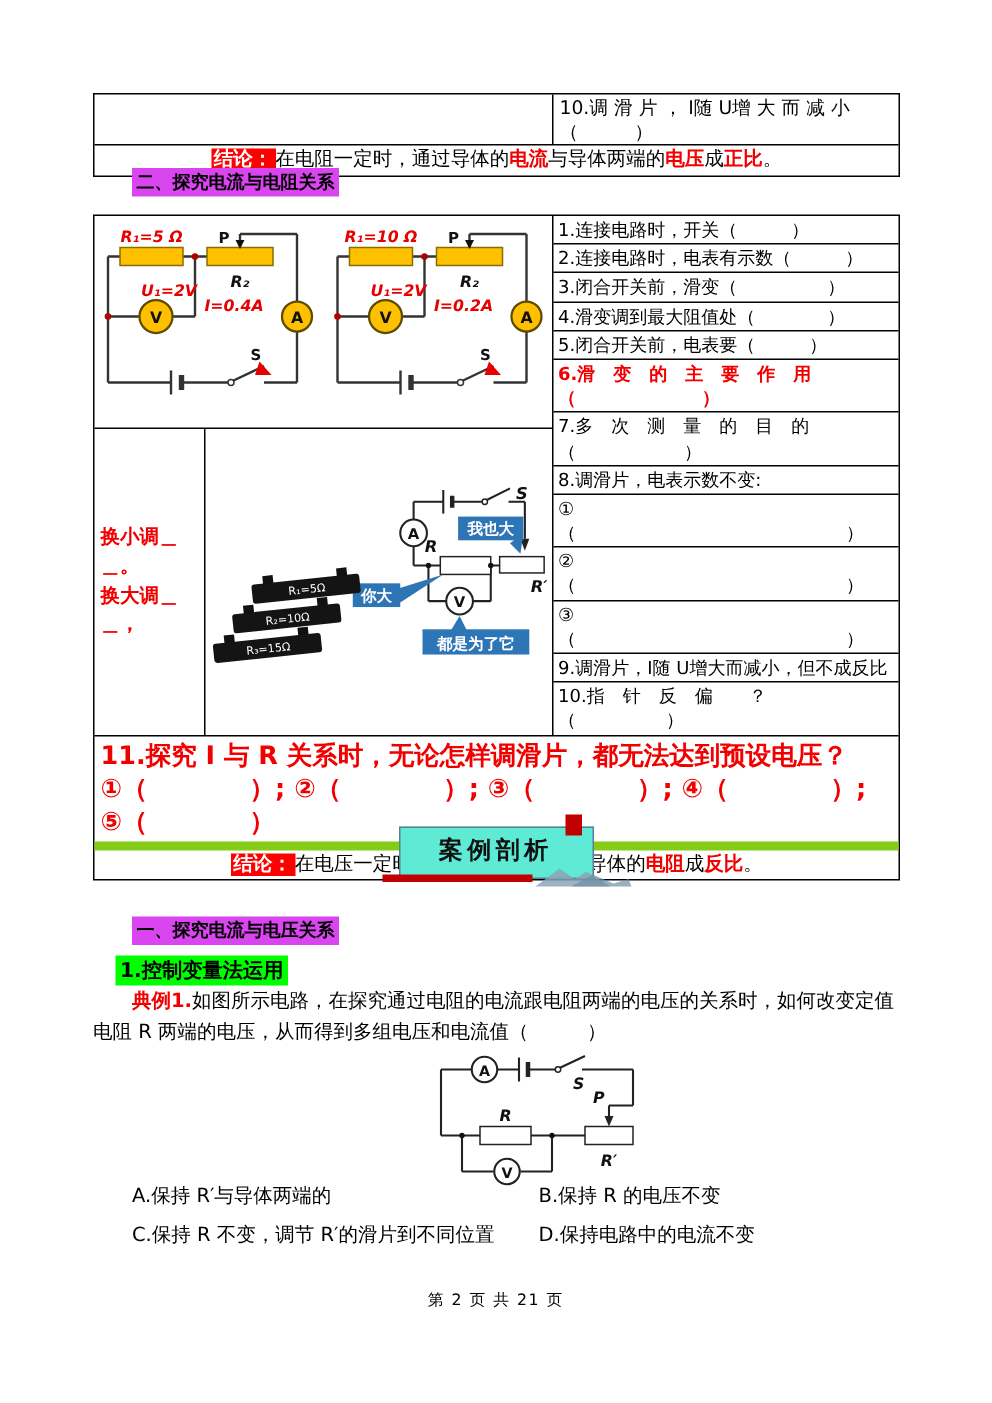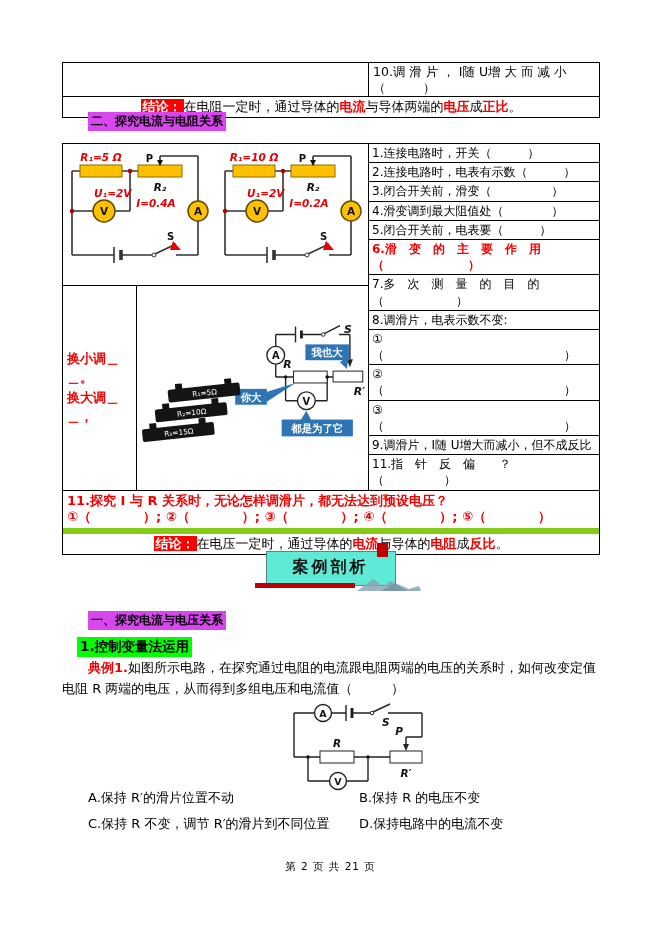--- a/index.html
+++ b/index.html
@@ -20,21 +20,21 @@
   .t2-main{display:flex;align-items:stretch;}
   .t2-left{width:305px;border-right:1px solid #000;display:flex;flex-direction:column;}
   .circuits{height:141px;border-bottom:1px solid #000;display:flex;align-items:center;justify-content:space-between;padding:0 1px;}
   .t2-bottom{flex:1;display:flex;}
   .swap-cell{width:72px;border-right:1px solid #000;display:flex;flex-direction:column;justify-content:center;
              padding-left:4px;font-size:13px;line-height:1.5;}
   .cartoon{flex:1;display:flex;align-items:flex-start;justify-content:center;padding-top:4px;}
   .t2-right{flex:1;display:flex;flex-direction:column;}
   .ritem{border-bottom:1px solid #000;padding:1px 3px;line-height:1.35;}
   .ritem:last-child{border-bottom:none;}
-  .item11{border-top:1px solid #000;padding:2px 4px;font-size:13px;line-height:1.3;}
+  .item11{border-top:1px solid #000;padding:2px 4px;font-size:17px;line-height:1.3;}
   .t2-concl{border-top:6px solid #84cc16;text-align:center;padding:2px 2px;font-size:13px;line-height:1.2;}
   
   .banner-wrap{position:absolute;left:50%;top:551px;transform:translateX(-50%);}
   .banner-box{position:relative;border:1px solid #5b7f95;background:#5eead4;padding:5px 26px 7px 26px;
               font-size:16px;font-weight:bold;letter-spacing:3px;color:#111;}
   .banner-sq{position:absolute;top:-9px;right:7px;width:11px;height:14px;background:#c00000;}
   .banner-bar{position:absolute;bottom:-3px;left:-12px;width:100px;height:5px;background:#c00000;}
   .banner-mtn{position:absolute;bottom:-8px;right:-26px;}
   
   .h2pos{position:absolute;left:88px;top:112px;}
@@ -228,21 +228,21 @@
           <div>（　　　　　　　　　　　　　　　）</div>
         </div>
         <div class="ritem">
           <div>③</div>
           <div>（　　　　　　　　　　　　　　　）</div>
         </div>
         <div class="ritem">
             <div>9.调滑片，I随 U增大而减小，但不成反比</div>
           </div>
         <div class="ritem">
-          <div>11.指　针　反　偏　　？</div>
+          <div>10.指　针　反　偏　　？</div>
           <div>（　　　　　）</div>
         </div>
       </div>
     </div>
 
     <div class="item11">
       <div class="red-b">11.探究 I 与 R 关系时，无论怎样调滑片，都无法达到预设电压？</div>
       <div class="red-b">①（　　　　）; ②（　　　　）; ③（　　　　）; ④（　　　　）; ⑤（　　　　）</div>
     </div>
 
@@ -288,21 +288,21 @@
       <text x="41" y="18" text-anchor="middle" font-size="9.5" font-weight="bold" fill="#111">A</text>
       <text x="56" y="86" text-anchor="middle" font-size="9.5" font-weight="bold" fill="#111">V</text>
       <text x="100" y="27" font-size="10.5" class="svg-blk-i">S</text>
       <text x="55" y="48" text-anchor="middle" font-size="10.5" class="svg-blk-i">R</text>
       <text x="121" y="36" text-anchor="end" font-size="10.5" class="svg-blk-i">P</text>
       <text x="124" y="78" text-anchor="middle" font-size="10.5" class="svg-blk-i">R′</text>
     </svg>
   </div>
 
   <div class="options">
-    <div>A.保持 R′的滑片位置不动</div>
+    <div>A.保持 R′与导体两端的</div>
     <div>B.保持 R 的电压不变</div>
     <div>C.保持 R 不变，调节 R′的滑片到不同位置</div>
     <div>D.保持电路中的电流不变</div>
   </div>
 
 
   <div class="footer">第 2 页 共 21 页</div>
 </div>
 
 </body></html>

